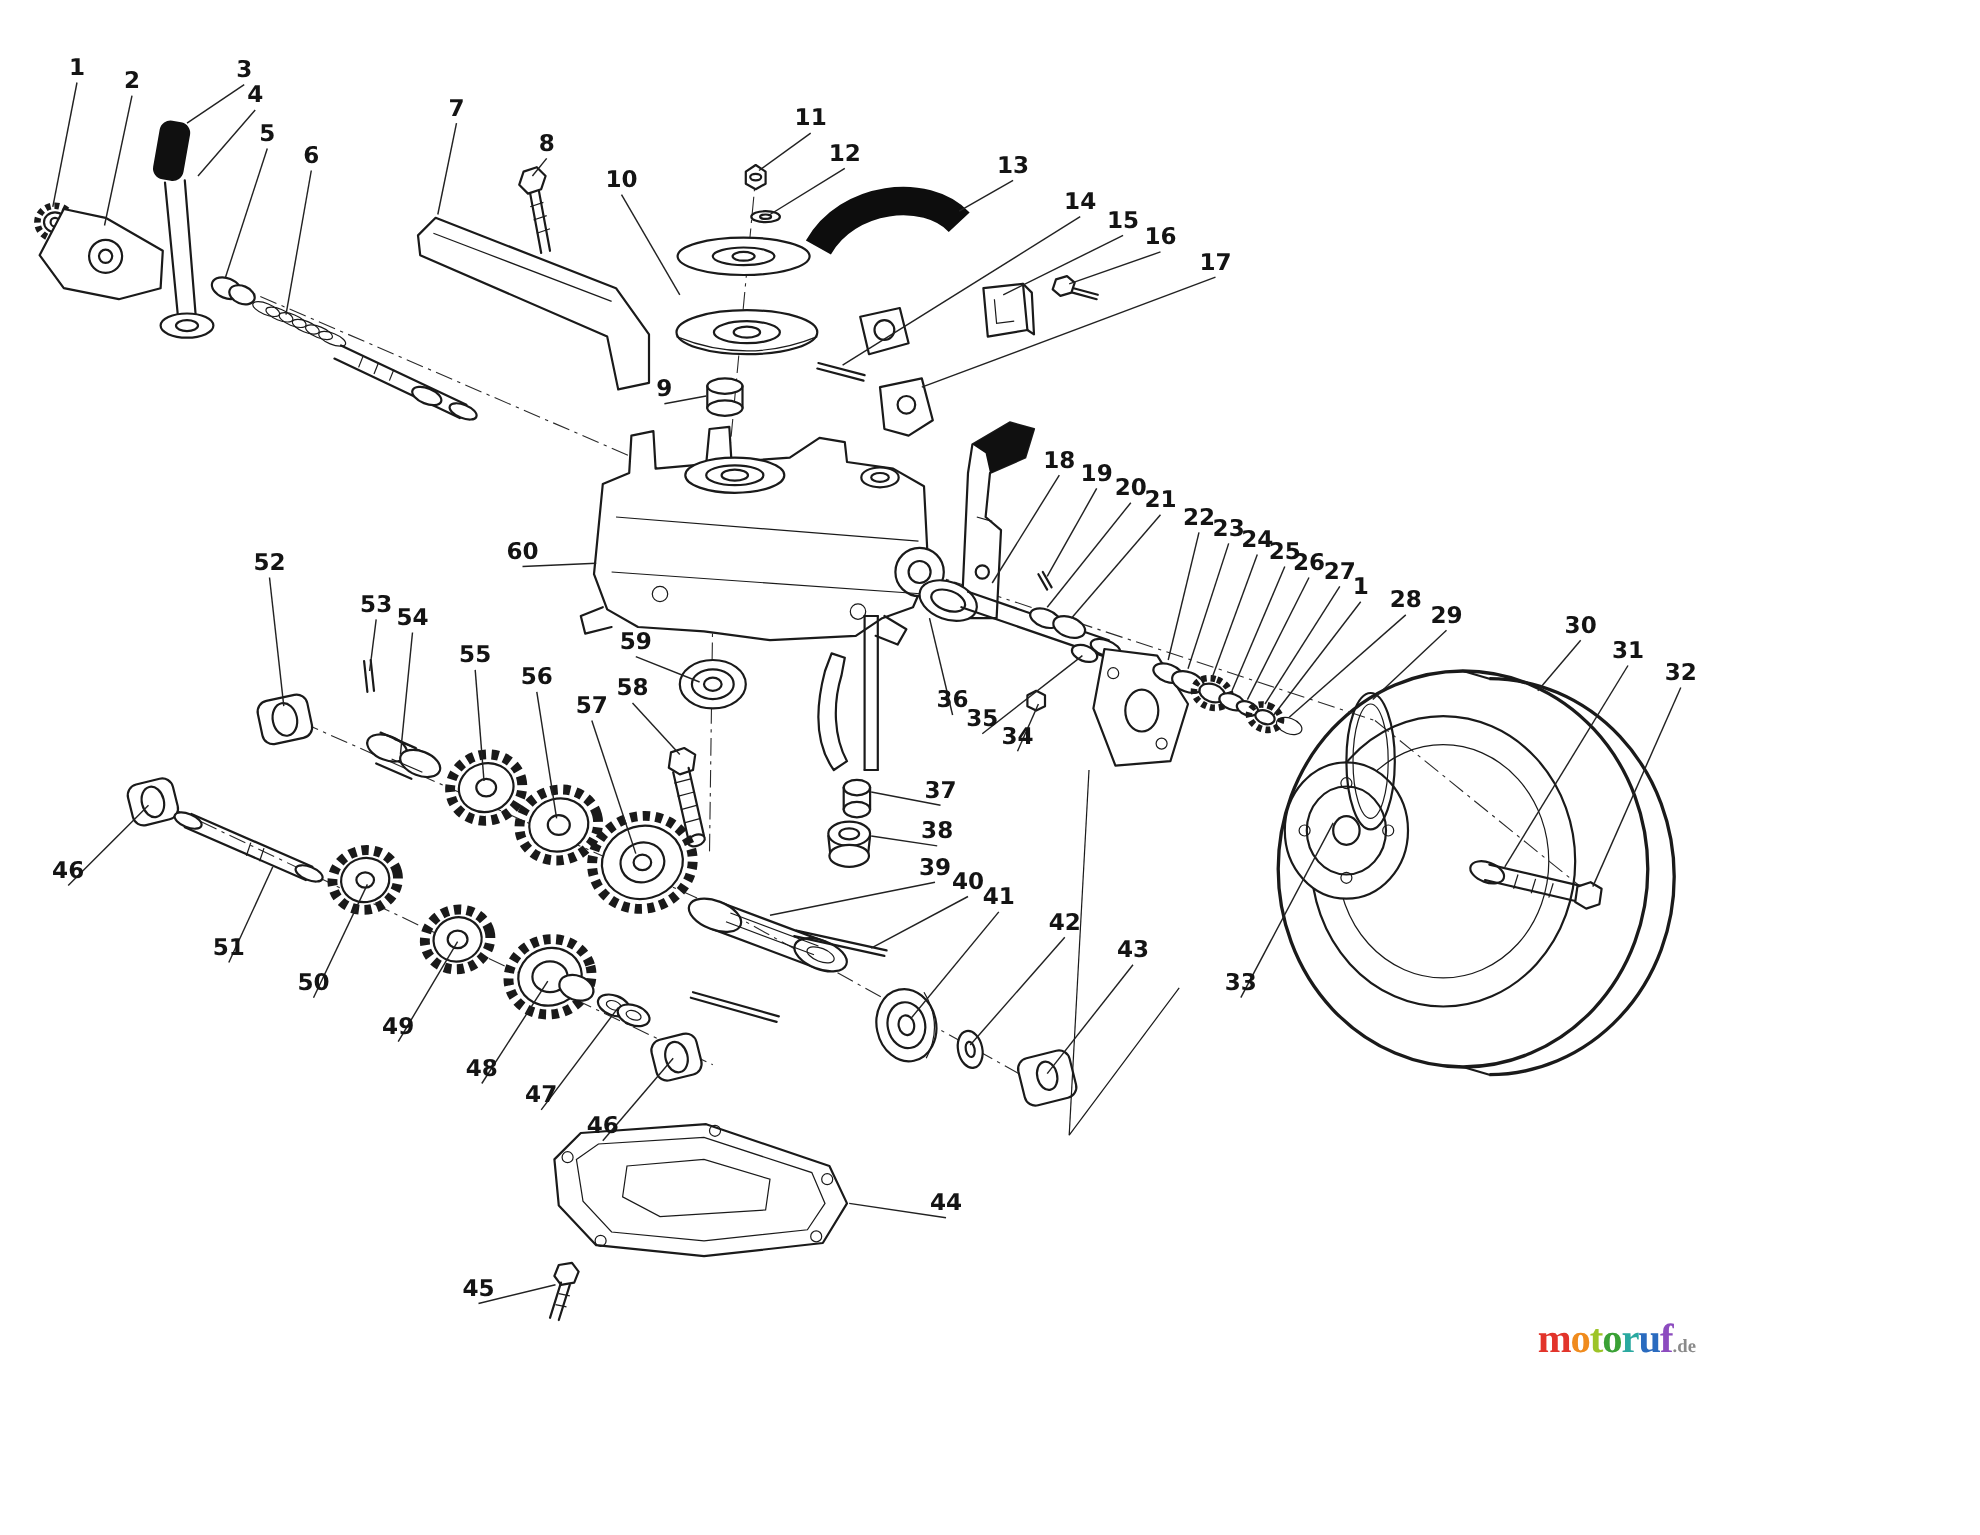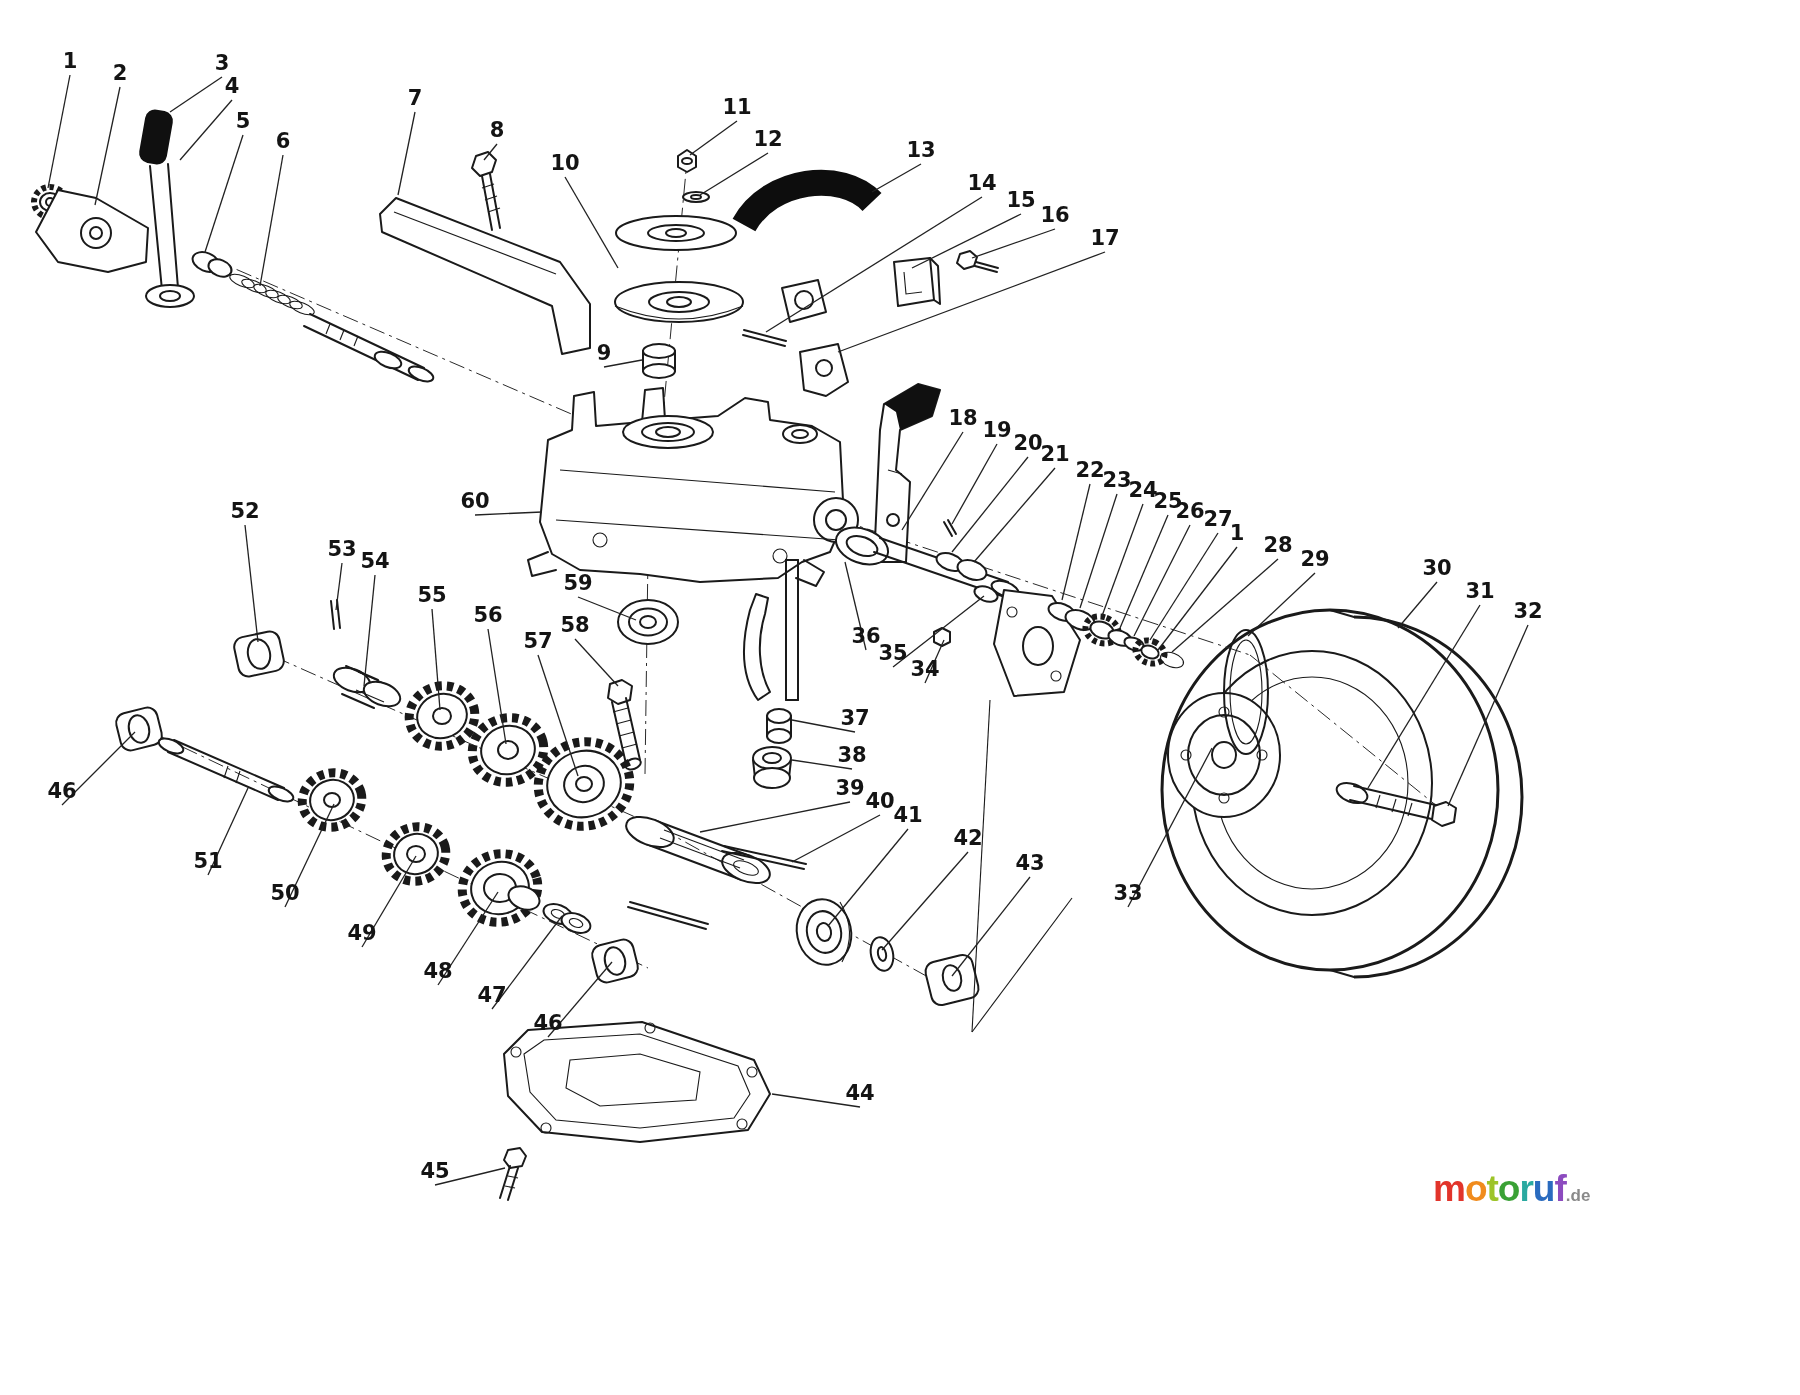--- a/index.html
+++ b/index.html
@@ -11,22 +11,22 @@
   .lnw{fill:#ffffff;stroke:#1a1a1a;stroke-width:2;stroke-linejoin:round;stroke-linecap:round;}
   .thin{fill:none;stroke:#1a1a1a;stroke-width:1.1;}
   .thick{fill:none;stroke:#1a1a1a;stroke-width:3;}
   .thickw{fill:#ffffff;stroke:#1a1a1a;stroke-width:3;}
   .teeth{fill:none;stroke:#1a1a1a;stroke-width:9;stroke-dasharray:6.5 5;}
   .teeth-sm{fill:none;stroke:#1a1a1a;stroke-width:6;stroke-dasharray:4.5 3.5;}
   .cl{fill:none;stroke:#2a2a2a;stroke-width:1;stroke-dasharray:16 5 3 5;}
   .blk{fill:#101010;stroke:none;}
   .leader{stroke:#222222;stroke-width:1.3;}
   .callout{font-family:"DejaVu Sans",sans-serif;font-size:21px;font-weight:bold;fill:#141414;text-anchor:middle;}
-  .logo{position:absolute;left:1398px;top:1168px;font-weight:bold;font-size:37px;letter-spacing:-1px;
-        font-family:Liberation Sans, sans-serif;white-space:nowrap;margin-left:35px;}
+  .logo{position:absolute;left:1398px;top:1196px;font-weight:bold;font-size:37px;letter-spacing:-1px;
+        font-family:Liberation Serif, serif;white-space:nowrap;}
   .logo .suffix{font-size:17px;font-weight:bold;letter-spacing:0;}
 </style>
 </head>
 <body>
 
 <div class="canvas">
 
 <svg width="1800" height="1395" viewBox="0 0 1800 1395">
 
   <g>

